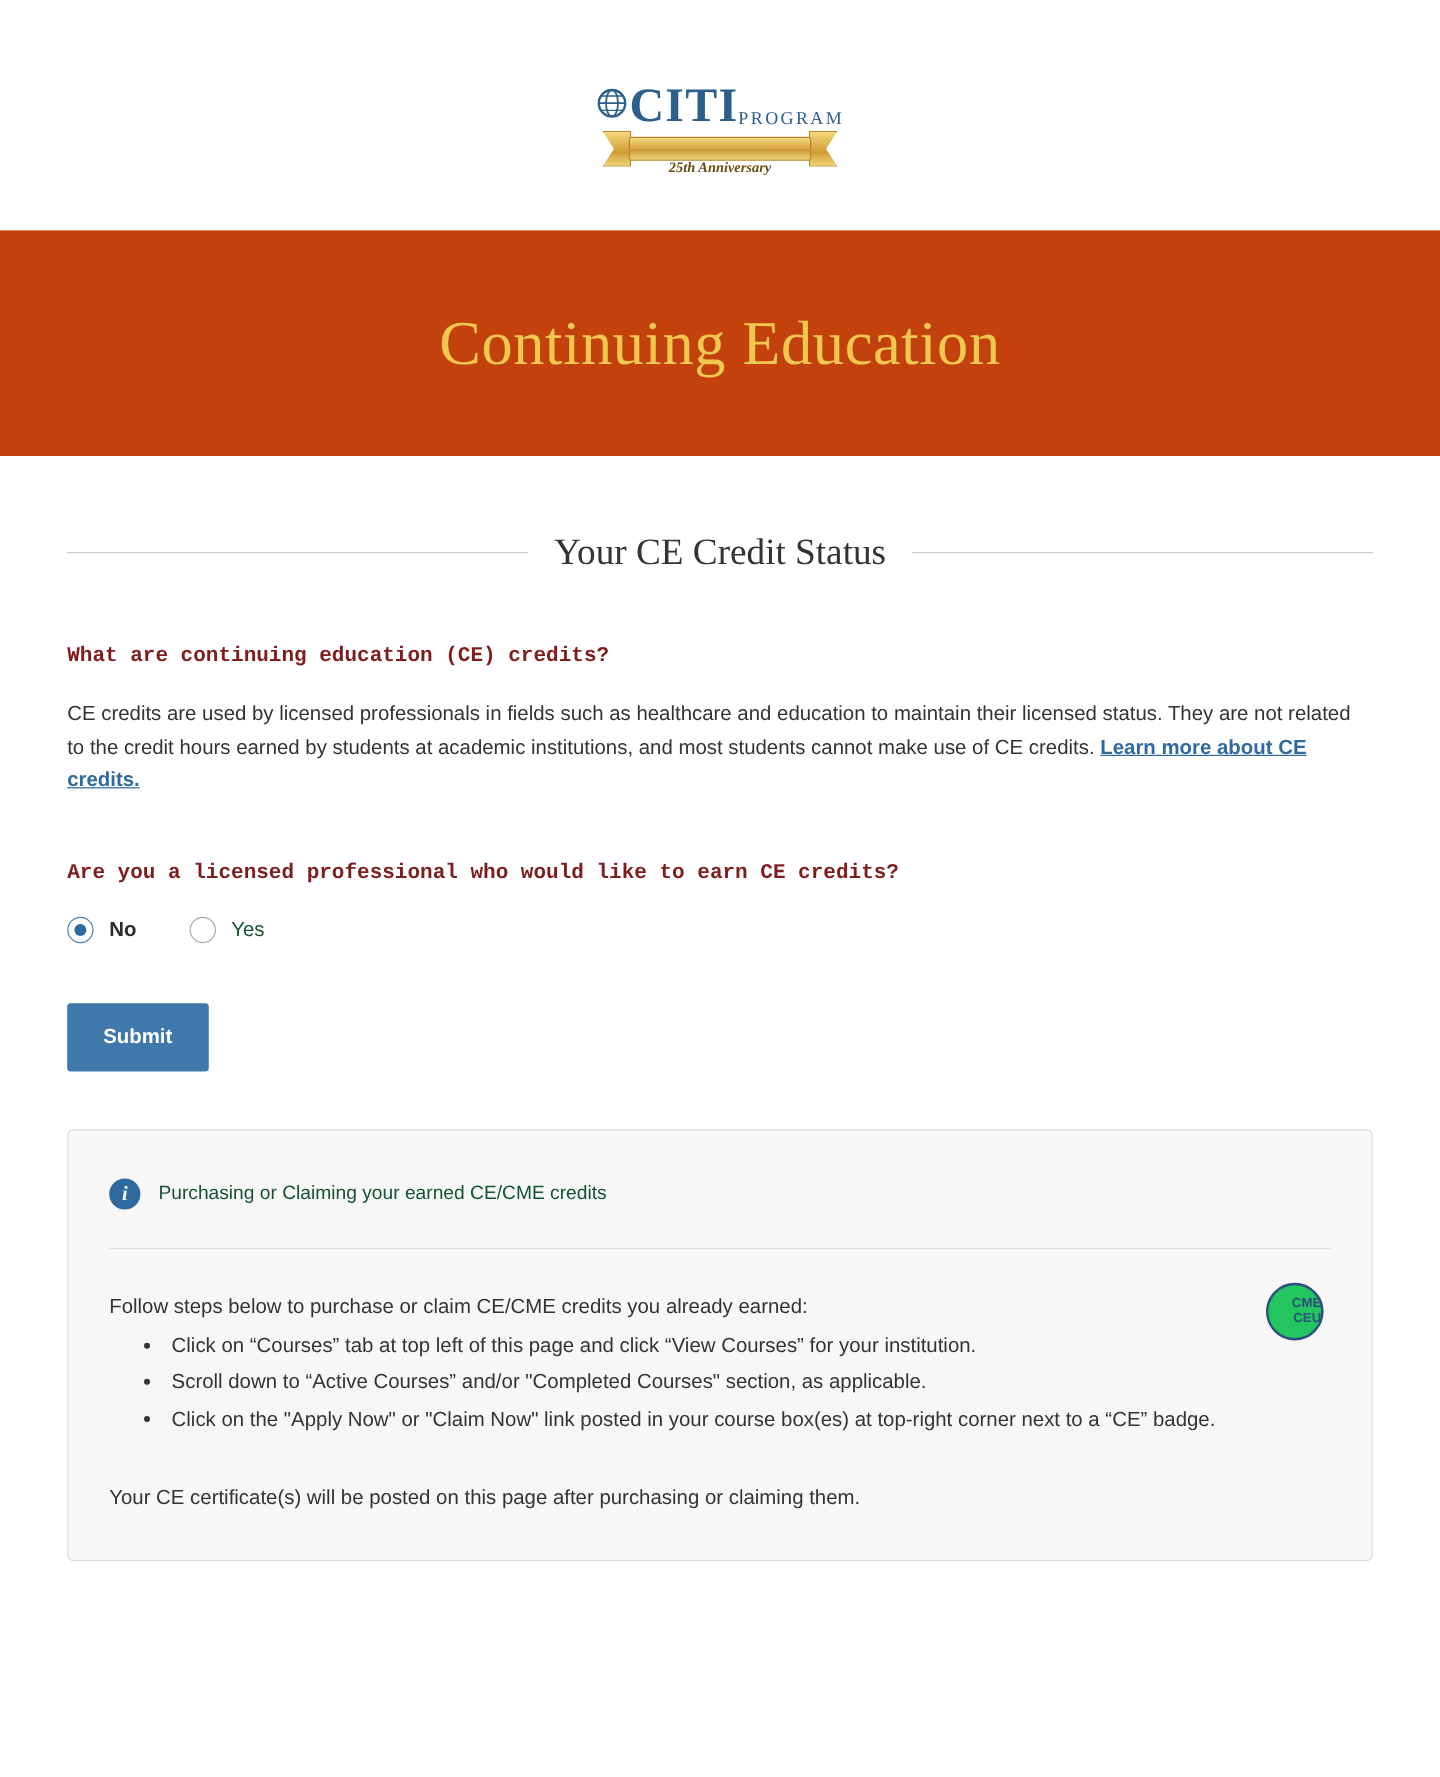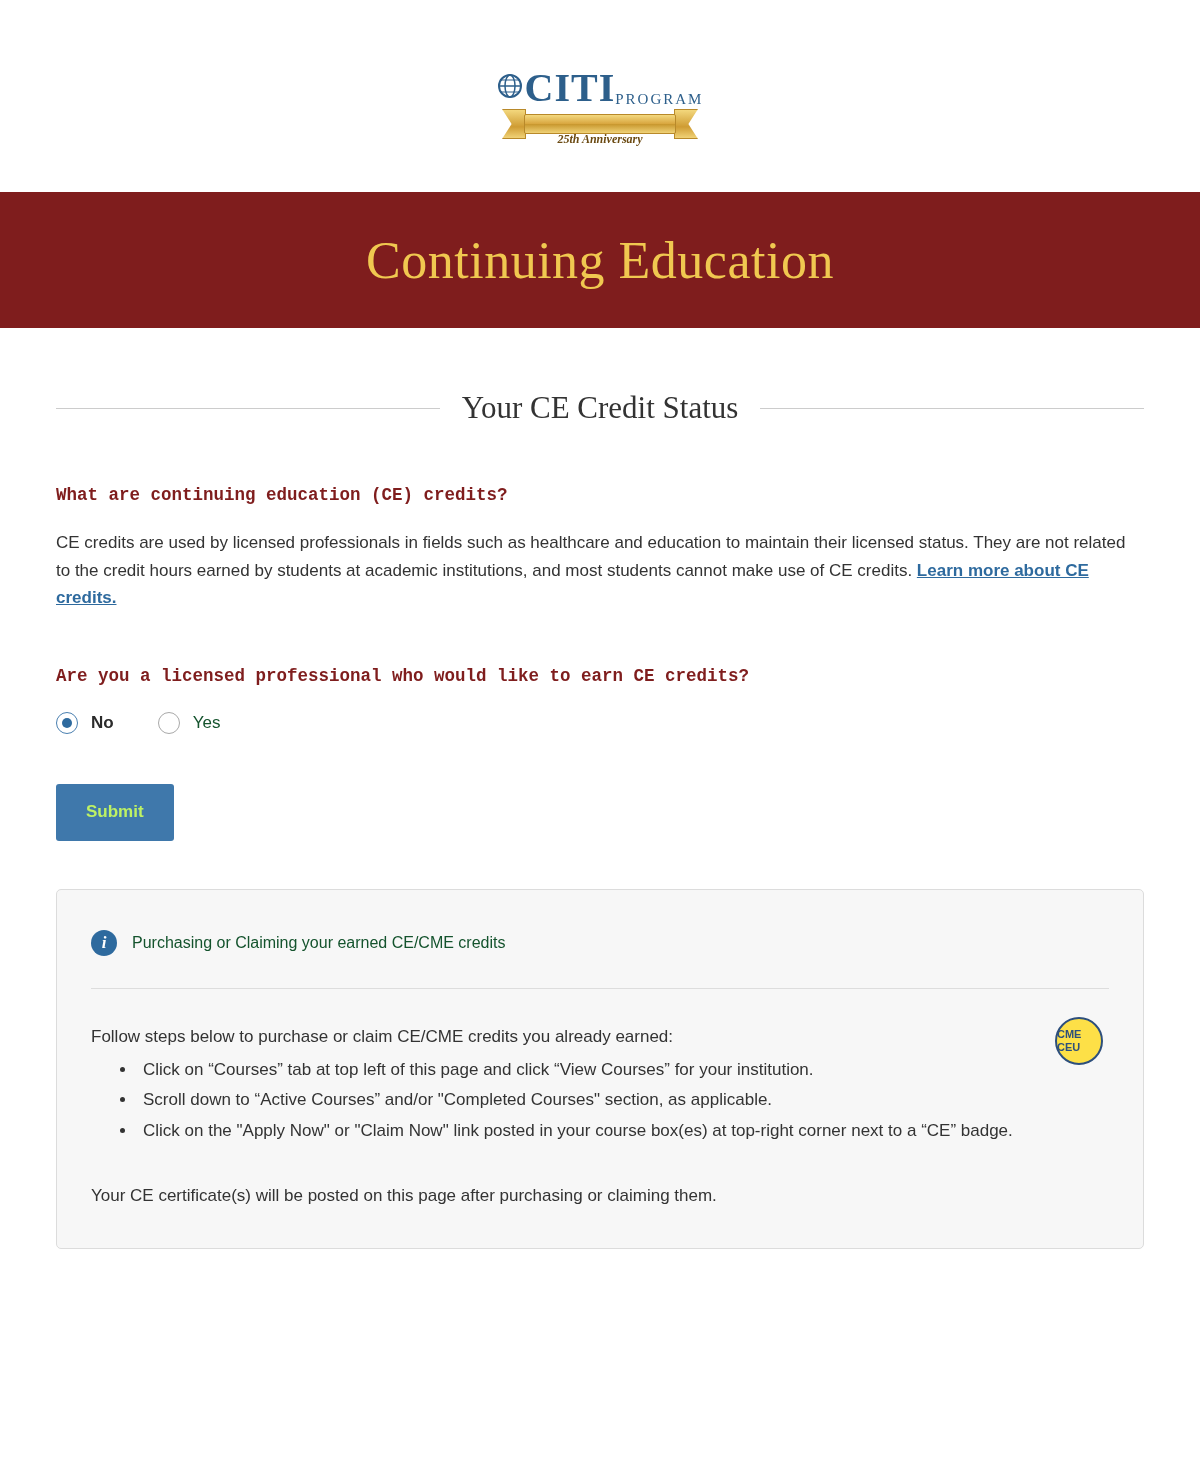--- a/index.html
+++ b/index.html
@@ -100,22 +100,22 @@
     width: 24px;
     height: 30px;
     background: linear-gradient(180deg, #f3d77d 0%, #cf9c33 60%, #f0d277 100%);
     border: 1px solid #b8892a;
   }
   .ribbon-tail.left { left: 0; clip-path: polygon(0 0, 100% 0, 100% 100%, 0 100%, 40% 50%); }
   .ribbon-tail.right { right: 0; clip-path: polygon(0 0, 100% 0, 60% 50%, 100% 100%, 0 100%); }
 
   
   .banner {
-    background: #7f1d1d;
-    height: 136px;
+    background: #c2410c;
+    height: 188px;
     display: flex;
     align-items: center;
     justify-content: center;
   }
   .banner h1 {
     margin: 0;
     font-family: "Liberation Serif", serif;
     font-weight: 400;
     font-size: 52px;
     color: #f0c850;
@@ -209,21 +209,21 @@
     color: #14532d;
   }
   .radio-label.selected {
     font-weight: 700;
     color: #2b2b2b;
   }
 
   .submit-btn {
     margin-top: 50px;
     background: #3f78ab;
-    color: #bef264;
+    color: #ffffff;
     border: none;
     border-radius: 3px;
     font-family: "Liberation Sans", sans-serif;
     font-size: 17px;
     font-weight: 700;
     padding: 0 30px;
     height: 57px;
     cursor: pointer;
   }
 
@@ -298,26 +298,26 @@
     position: absolute;
     right: 6px;
     top: -6px;
     width: 48px;
     height: 48px;
     border-radius: 50%;
     border: 2px solid #2d4f7c;
     color: #2d4f7c;
     display: flex;
     flex-direction: column;
-    align-items: flex-start;
+    align-items: flex-end;
     justify-content: center;
     font-size: 11px;
     font-weight: 700;
     line-height: 1.15;
-    background: #fde047;
+    background: #22c55e;
   }
 </style>
 </head>
 <body>
 
 <div class="page">
 
   <div class="logo-header">
     <div class="logo-wrap">
       <div class="logo-main">

